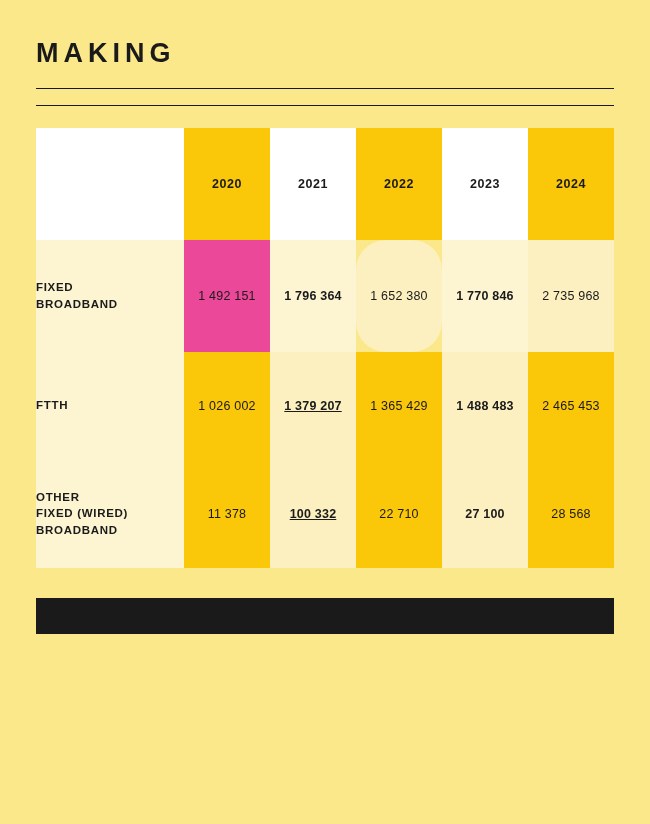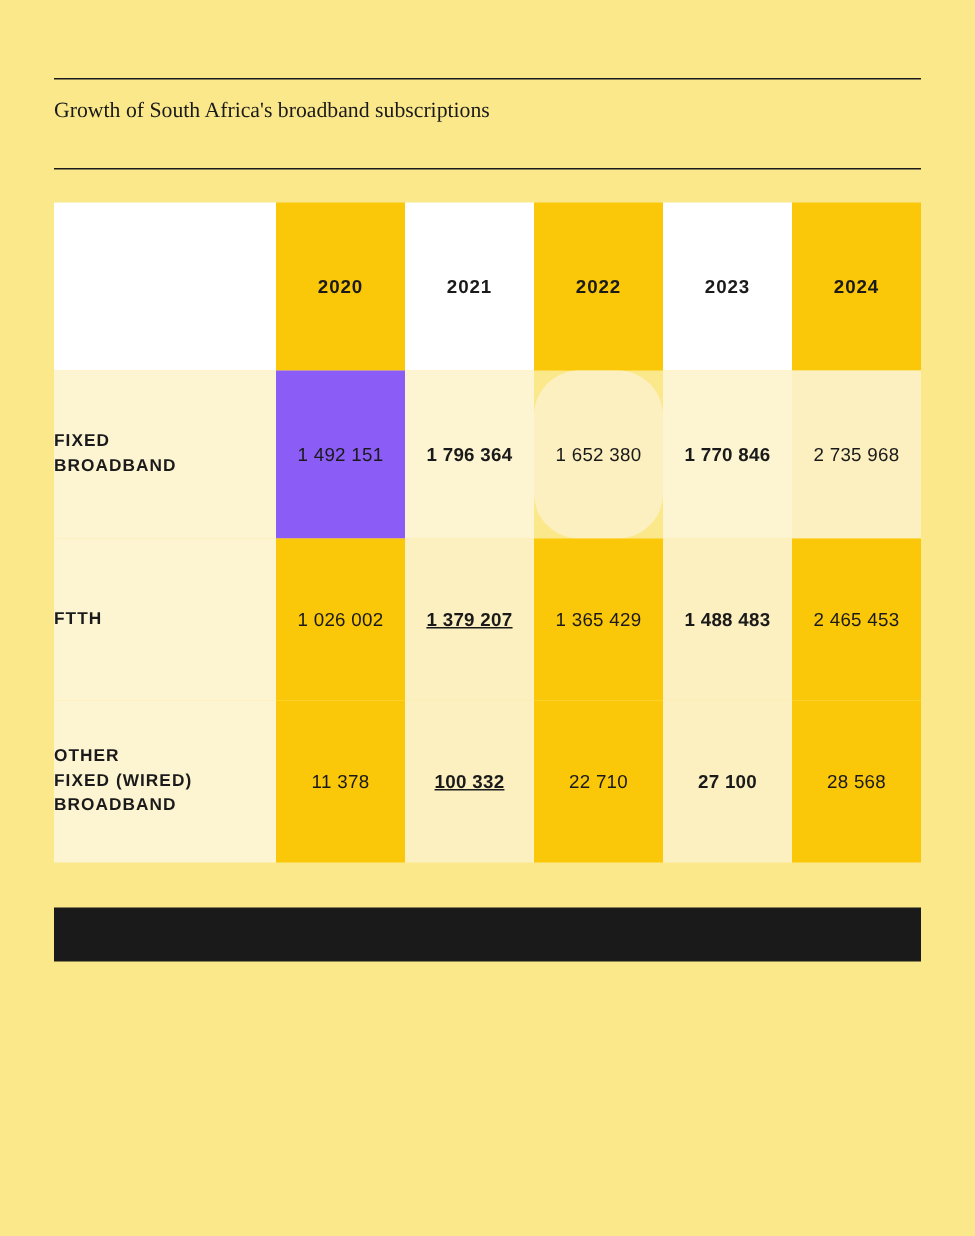--- a/index.html
+++ b/index.html
@@ -89,21 +89,21 @@
     text-align: center;
     vertical-align: middle;
     font-size: 12.5px;
     color: #1a1a1a;
     letter-spacing: 0.2px;
   }
   .val-cell.bold { font-weight: bold; }
 
   
   .band-a .row-label { background: #fdf4d2; }
-  .band-a .c0 { background: #8b5cf6; }
+  .band-a .c0 { background: #ec4899; }
   .band-a .c1 { background: #fdf4d2; }
   .band-a .c2 { background: #fdf0c0; border-radius: 30px; }
   .band-a .c3 { background: #fdf4d2; }
   .band-a .c4 { background: #fdf0c0; }
 
   .band-b .row-label { background: #fdf4d2; }
   .band-b .c0 { background: #fbc709; }
   .band-b .c1 { background: #fdf0c0; text-decoration: underline; }
   .band-b .c2 { background: #fbc709; }
   .band-b .c3 { background: #fdf0c0; }
@@ -120,25 +120,25 @@
     background: #1a1a1a;
     margin-top: 30px;
   }
 </style>
 </head>
 <body>
 
 <div class="page">
 
   <h1 class="title">
+    <span>MAKING</span>
   </h1>
 
   <hr class="rule">
 
-  <p class="subtitle">Growth of South Africa's broadband subscriptions</p>
 
   <hr class="rule">
 
   <div class="table-wrap">
     <table class="data">
       <colgroup>
         <col class="label-col">
         <col class="yr-col">
           <col class="yr-col">
           <col class="yr-col">

